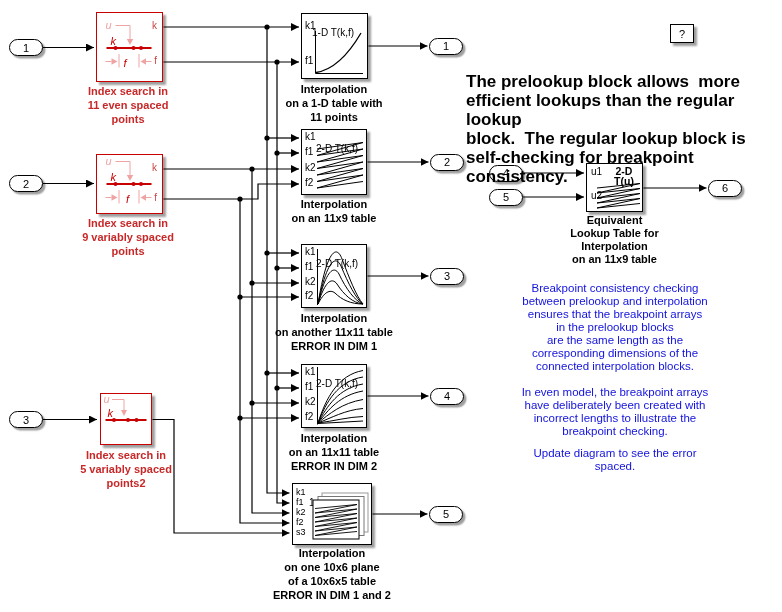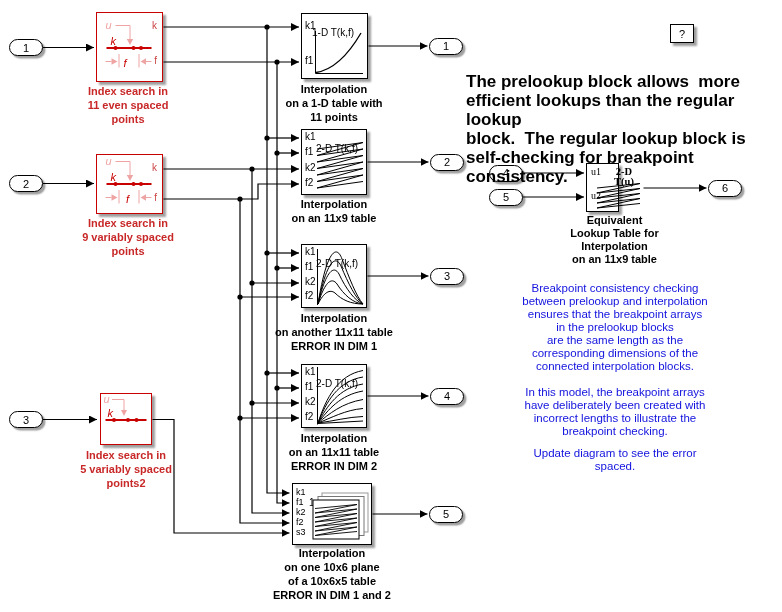--- a/index.html
+++ b/index.html
@@ -115,21 +115,21 @@
     <span class="pt5" style="top:13px;">f1</span>
     <span class="pt5" style="top:23px;">k2</span>
     <span class="pt5" style="top:33px;">f2</span>
     <span class="pt5" style="top:43px;">s3</span>
   </div>
   <div class="lbl" style="left:237px;top:546px;width:190px;">Interpolation
 on one 10x6 plane
 of a 10x6x5 table
 ERROR IN DIM 1 and 2</div>
 
-  <div class="blk" style="left:586px;top:163px;width:33px;height:49px;font-family:Liberation Serif, serif;">
+  <div class="blk" style="left:586px;top:163px;width:57px;height:49px;">
     <span class="pt" style="top:2px;left:4px;">u1</span>
     <span class="pt" style="top:26px;left:4px;">u2</span>
     <span class="eqt" style="left:22px;top:2px;width:30px;text-align:center;">2-D</span>
     <span class="eqt" style="left:22px;top:12px;width:30px;text-align:center;">T(u)</span>
   </div>
   <div class="eqlbl">Equivalent
 Lookup Table for
 Interpolation
 on an 11x9 table</div>
 
@@ -167,21 +167,21 @@
 efficient lookups than the regular lookup
 block.  The regular lookup block is
 self-checking for breakpoint consistency.</div>
   <div class="note" style="left:455px;top:282px;width:320px;">Breakpoint consistency checking
 between prelookup and interpolation
 ensures that the breakpoint arrays
 in the prelookup blocks
 are the same length as the
 corresponding dimensions of the
 connected interpolation blocks.</div>
-  <div class="note" style="left:455px;top:386px;width:320px;">In this model, the breakpoint arrays
+  <div class="note" style="left:455px;top:386px;width:320px;">In even model, the breakpoint arrays
 have deliberately been created with
 incorrect lengths to illustrate the
 breakpoint checking.</div>
   <div class="note" style="left:455px;top:447px;width:320px;">Update diagram to see the error
 spaced.</div>
 
   <svg class="svgl" xmlns="http://www.w3.org/2000/svg">
     <defs>
       <marker id="ar" markerUnits="userSpaceOnUse" markerWidth="8" markerHeight="8" refX="8" refY="4" orient="auto">
         <path d="M0,0 L8,4 L0,8 Z" fill="#000"></path>

